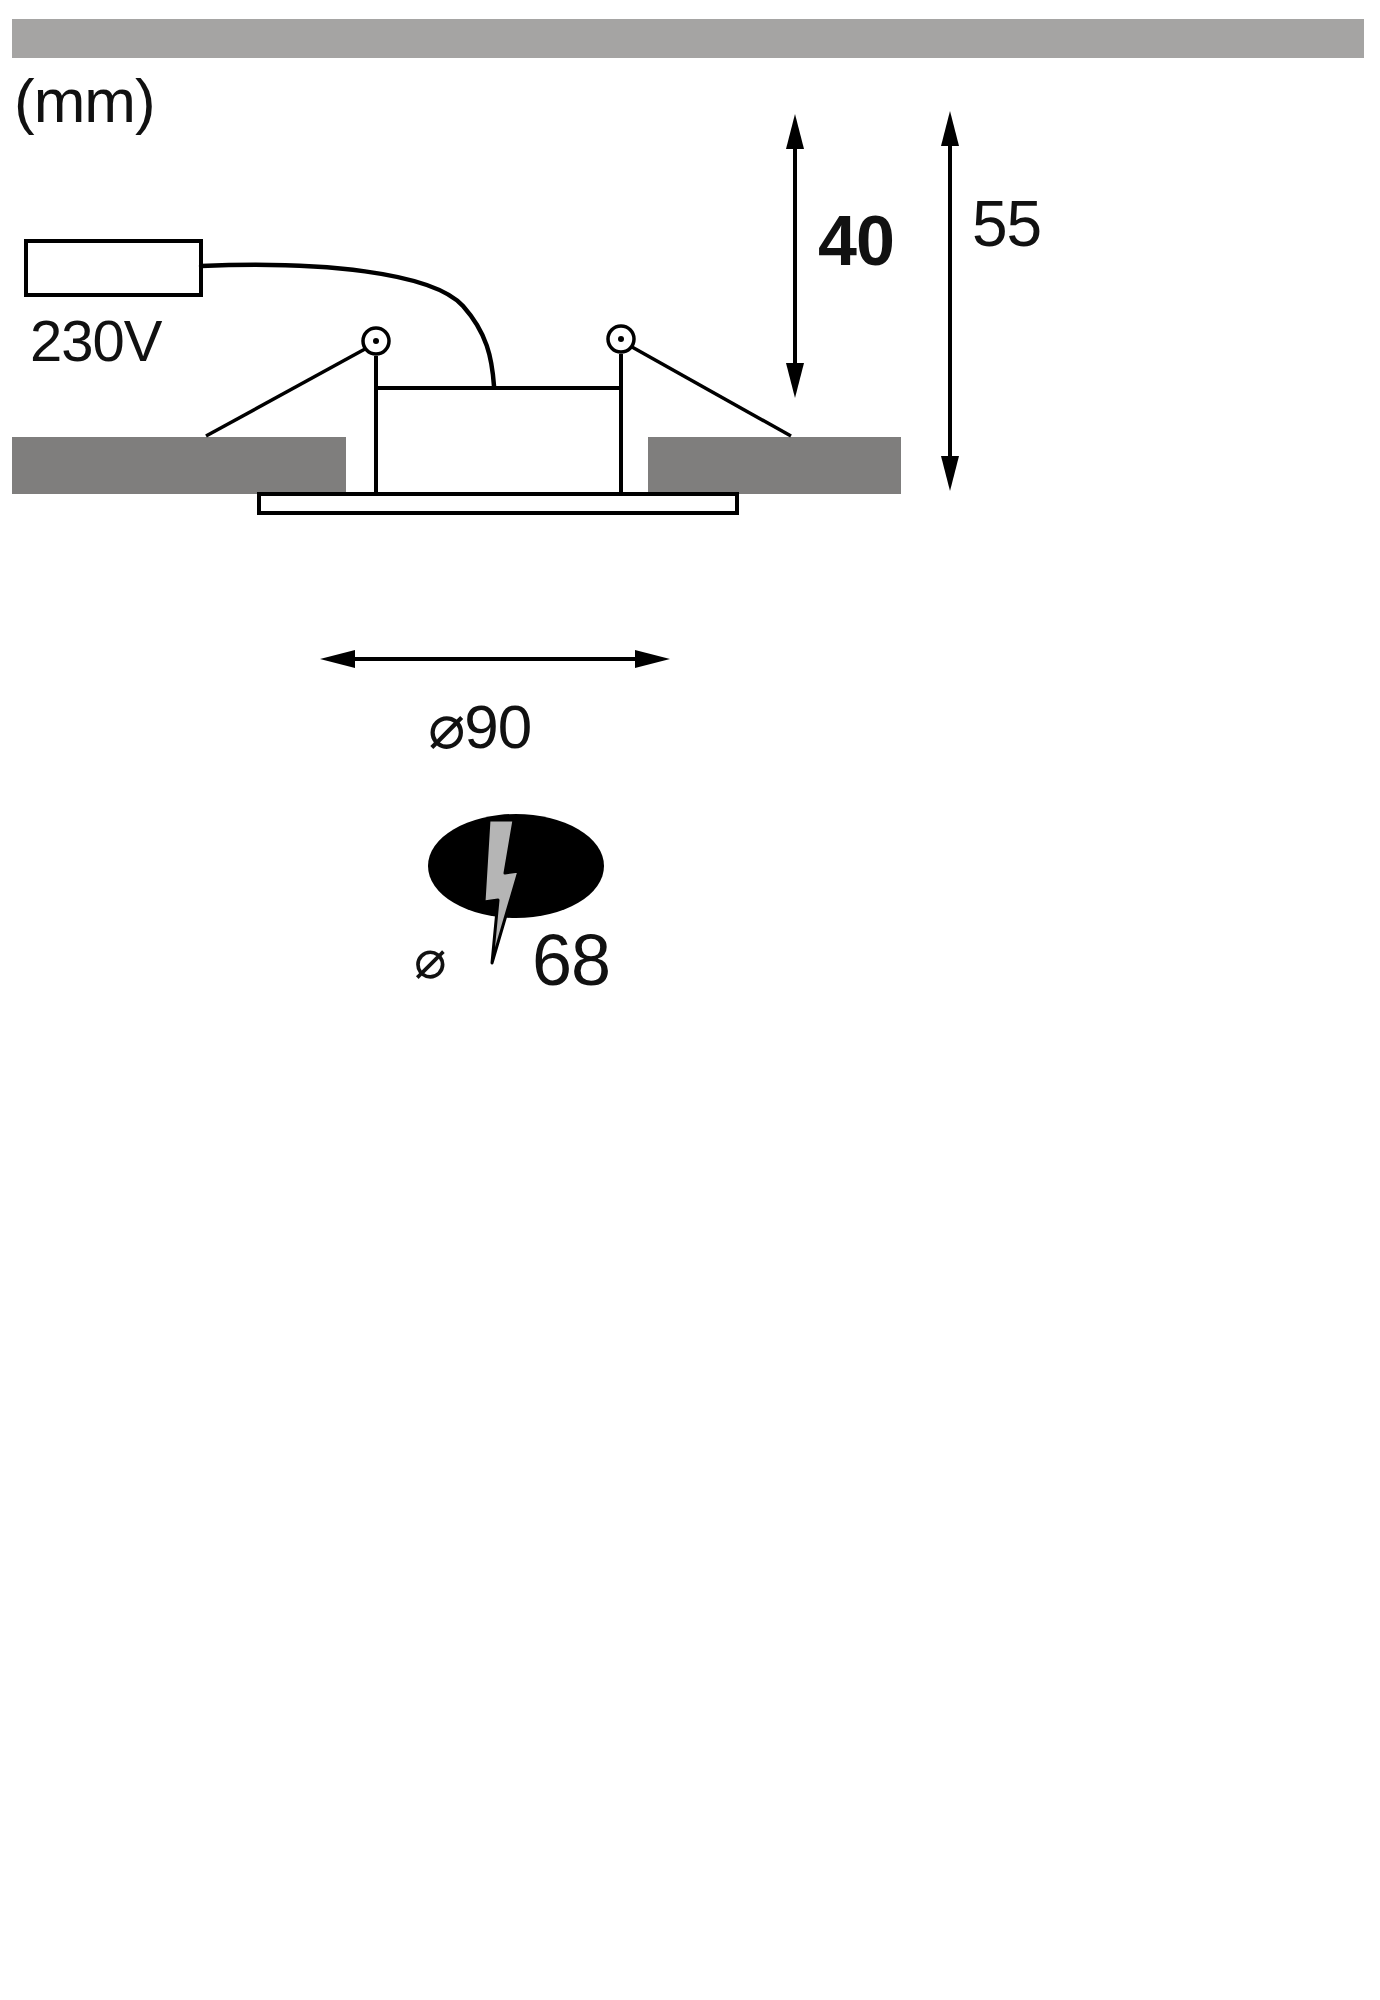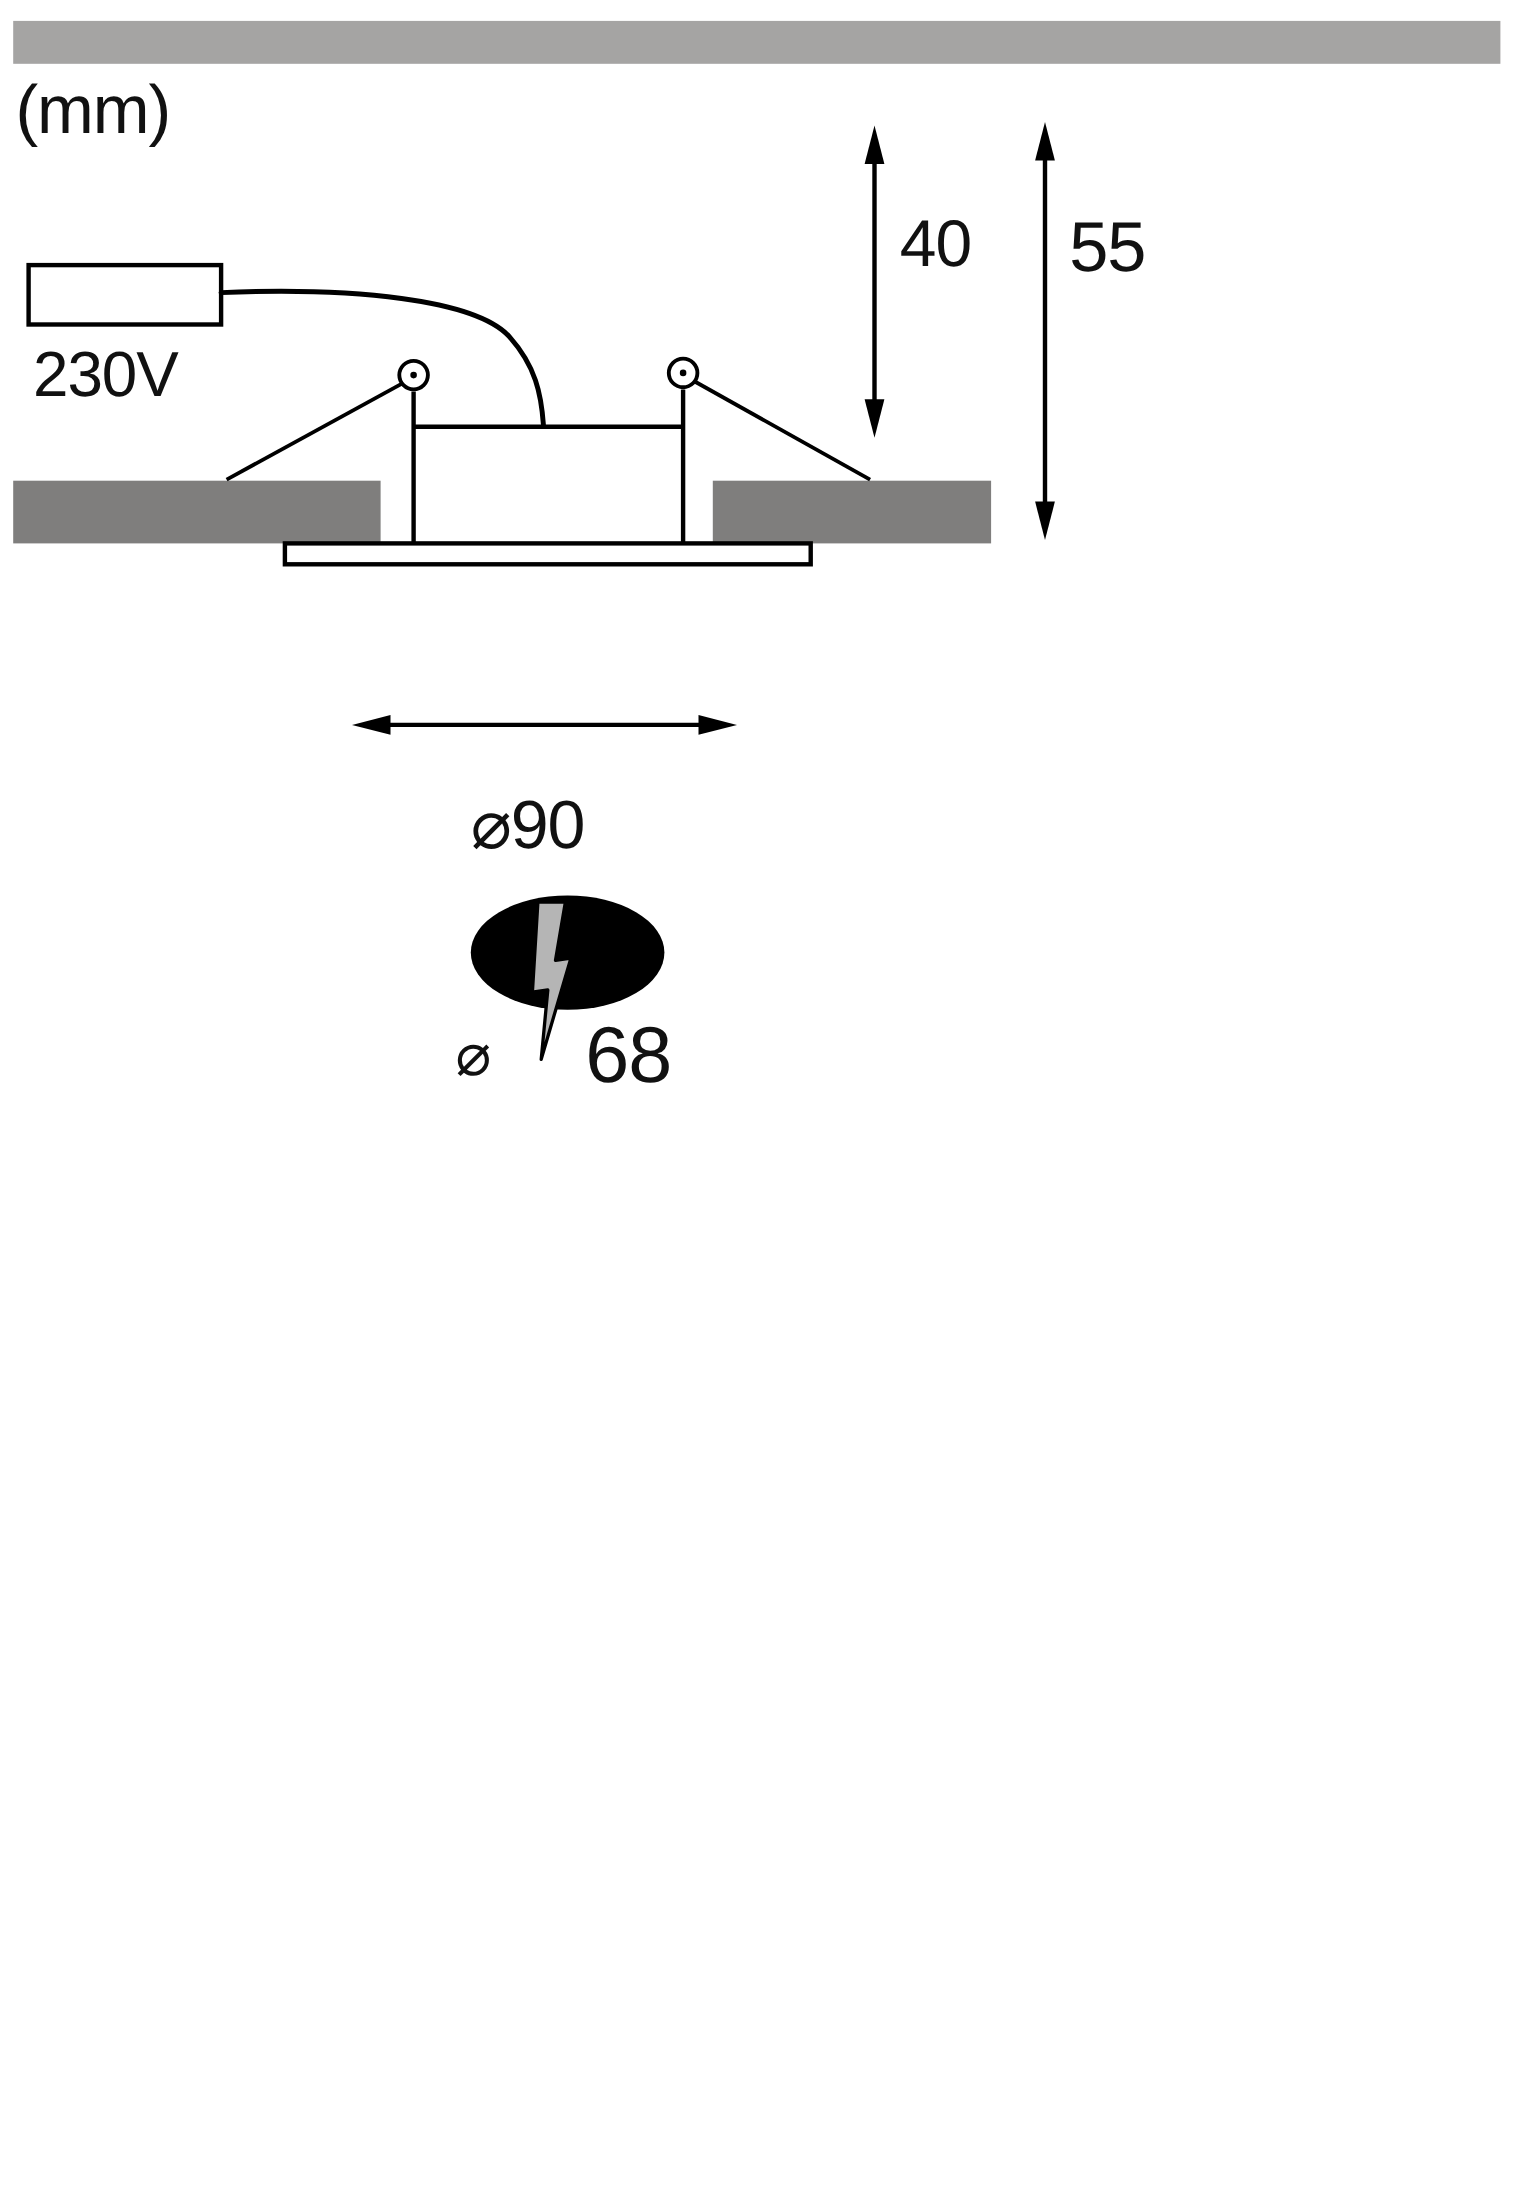--- a/index.html
+++ b/index.html
@@ -22,23 +22,23 @@
   }
   .label {
     position: absolute;
     color: #111111;
     white-space: nowrap;
     line-height: 1;
     letter-spacing: -1px;
   }
   .lbl-unit     { left: 14px;  top: 70px;  font-size: 62px; }
   .lbl-voltage  { left: 30px;  top: 312px; font-size: 58px; }
-  .lbl-40       { left: 818px; top: 192px; font-size: 60px; }
+  .lbl-40       { left: 818px; top: 206px; font-size: 70px; font-weight: bold; }
   .lbl-55       { left: 972px; top: 192px; font-size: 64px; }
-  .lbl-d90      { left: 428px; top: 696px; font-size: 62px; margin-top: 24px; }
+  .lbl-d90      { left: 428px; top: 696px; font-size: 62px; }
   .lbl-dsym     { left: 414px; top: 932px; font-size: 54px; }
   .lbl-68       { left: 532px; top: 924px; font-size: 72px; }
 </style>
 </head>
 <body>
 
 <div class="canvas">
 
   <svg width="1380" height="2000" viewBox="0 0 1380 2000">
 

